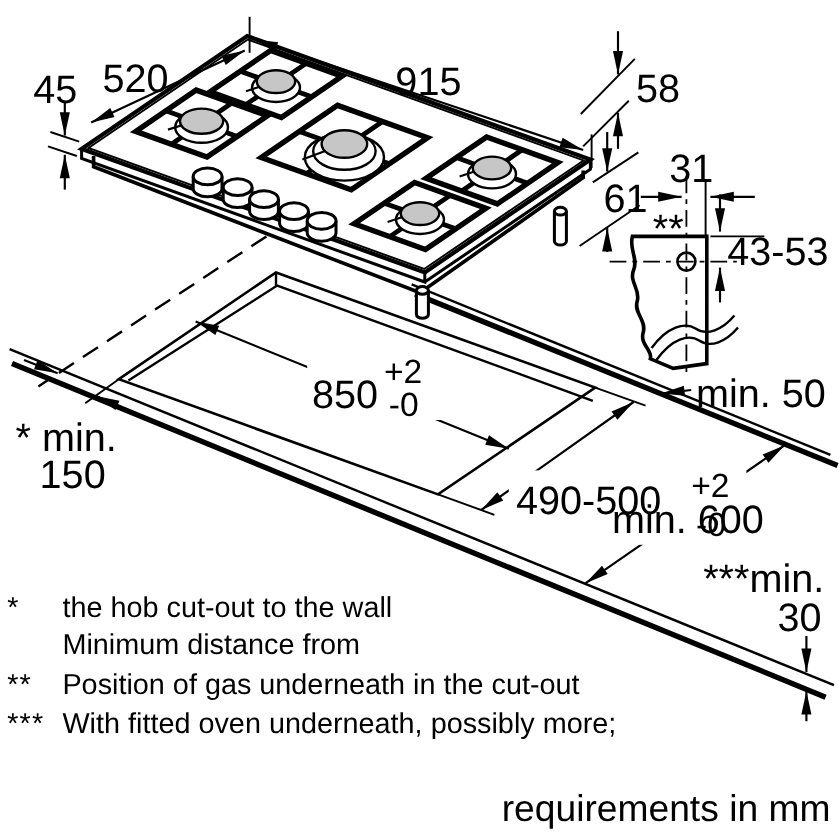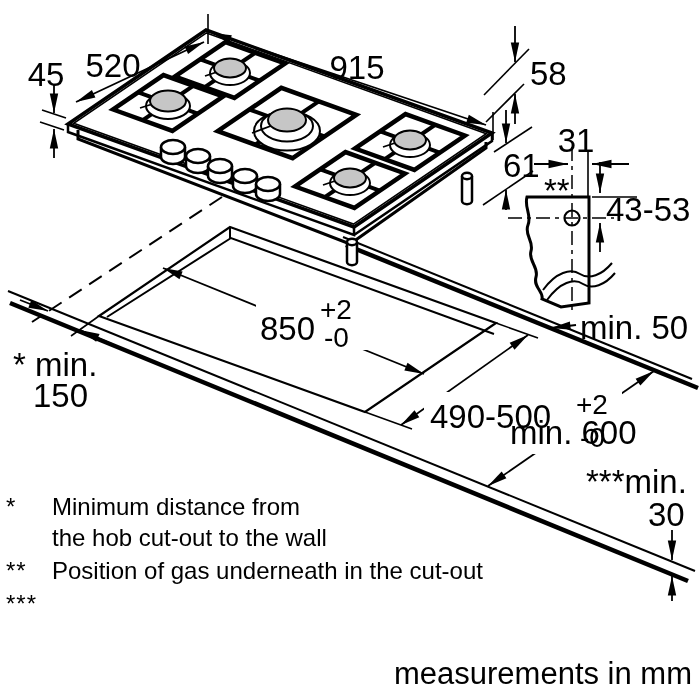--- a/index.html
+++ b/index.html
@@ -193,31 +193,32 @@
     <text class="dim" x="33" y="407">150</text>
     <text class="dim" x="586" y="493">***min.</text>
     <text class="dim" x="648" y="526">30</text>
   </g>
 </svg>
 
   <div id="footnotes">
     <div class="fnrow">
       <span class="fnmark">*</span>
       <div class="fntext">
+        <div>the hob cut-out to the wall</div>
         <div>Minimum distance from</div>
-        <div>the hob cut-out to the wall</div>
       </div>
     </div>
     <div class="fnrow">
       <span class="fnmark">**</span>
       <div class="fntext">
         <div>Position of gas underneath in the cut-out</div>
       </div>
     </div>
     <div class="fnrow">
       <span class="fnmark">***</span>
       <div class="fntext">
+        <div>With fitted oven underneath, possibly more;</div>
       </div>
     </div>
   </div>
 
-  <div id="units-note">measurements in mm</div>
+  <div id="units-note">requirements in mm</div>
 </div>
 
 </body></html>

